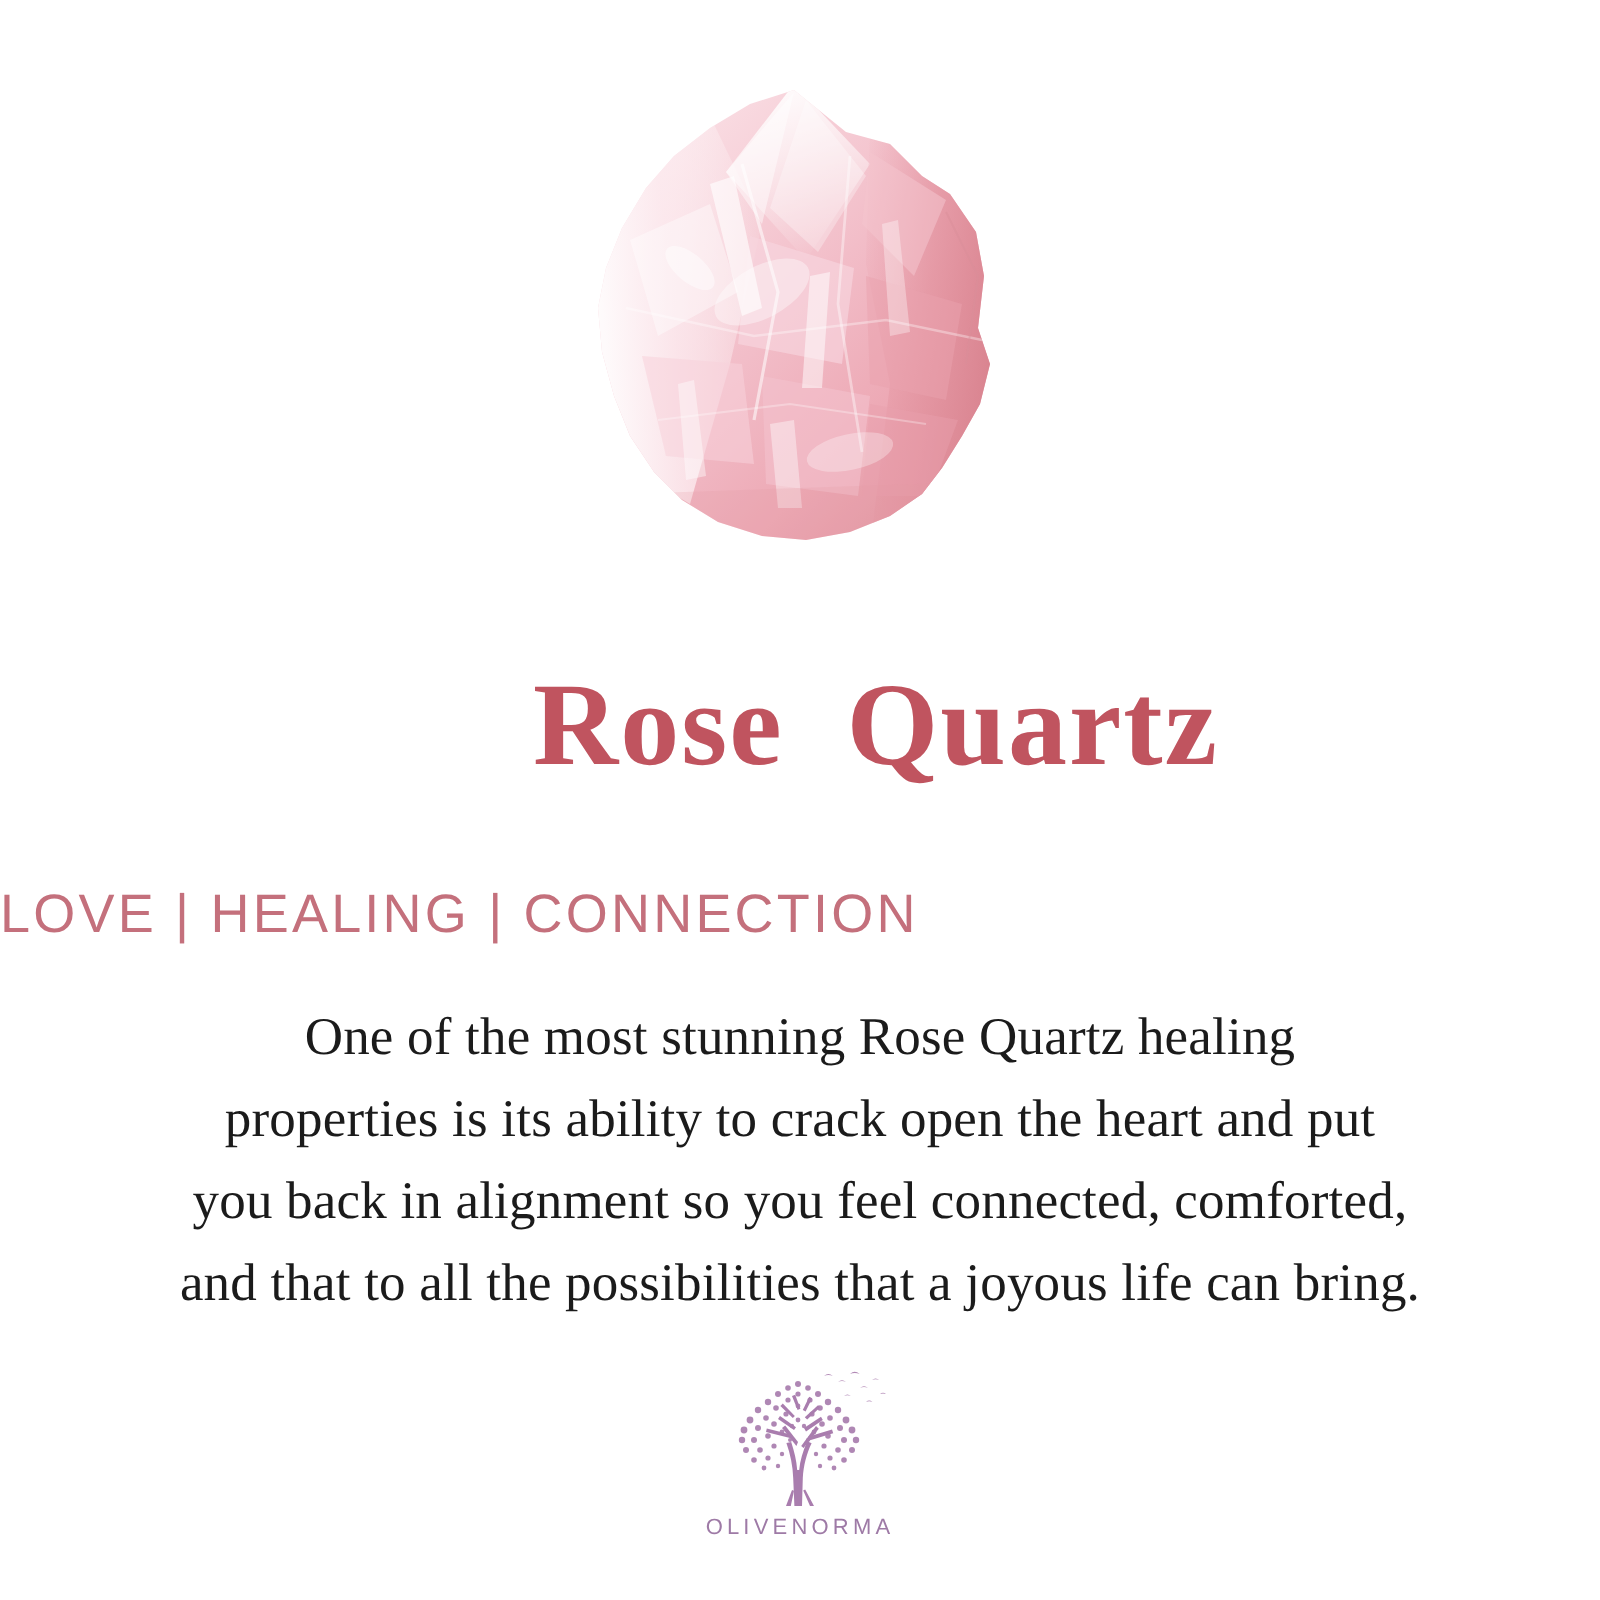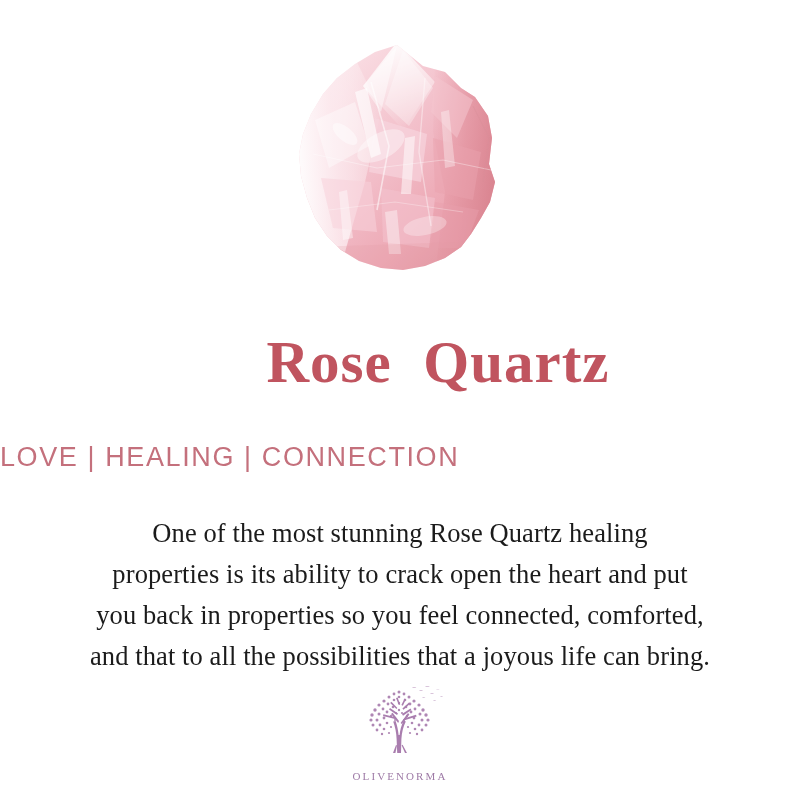--- a/index.html
+++ b/index.html
@@ -81,43 +81,42 @@
     left: 22px;
     top: 498px;
     width: 756px;
     text-align: center;
     font-family: "Liberation Serif", serif;
     font-size: 26.5px;
     font-weight: 400;
     color: #1b1b1b;
     line-height: 41px;
     letter-spacing: 0.1px;
-    margin-top: 15px;
   }
   .body-line { display: block; white-space: nowrap; }
 
   
   .logo-block {
     position: absolute;
     left: 50%;
     top: 683px;
     transform: translateX(-50%);
     width: 140px;
     text-align: center;
   }
   .logo-mark {
     display: block;
     margin: 0 auto;
     width: 96px;
     height: 72px;
   }
   .logo-word {
     display: block;
-    margin-top: 14px;
-    font-family: Liberation Serif, serif;
+    margin-top: 2px;
+    font-family: Liberation Sans, sans-serif;
     font-size: 11px;
     font-weight: 400;
     letter-spacing: 2.1px;
     color: #9e7aa6;
     line-height: 14px;
   }
 </style>
 </head>
 <body>
 
@@ -202,21 +201,21 @@
     </div>
   </div>
 
   <div class="title">Rose  Quartz</div>
 
   <div class="subtitle">LOVE | HEALING | CONNECTION</div>
 
   <div class="body-copy">
     <span class="body-line">One of the most stunning Rose Quartz healing</span>
     <span class="body-line">properties is its ability to crack open the heart and put</span>
-    <span class="body-line">you back in properties so you feel connected, comforted,</span>
+    <span class="body-line">you back in alignment so you feel connected, comforted,</span>
     <span class="body-line">and that to all the possibilities that a joyous life can bring.</span>
   </div>
 
   <div class="logo-block">
     <svg class="logo-mark" viewBox="0 0 96 72">
       <g fill="#a97dae">
 
         <path d="M45.2 70 L44.6 56 C44.4 50 43.2 44 41.2 38.5 L43.6 38
                  C45.2 43 46.2 47 46.6 52 L47.6 52 C48 47.4 49.4 42.6 51.6 37.6
                  L53.8 38.6 C51.2 44 49.8 49.6 49.4 56 L49 70 Z"></path>

